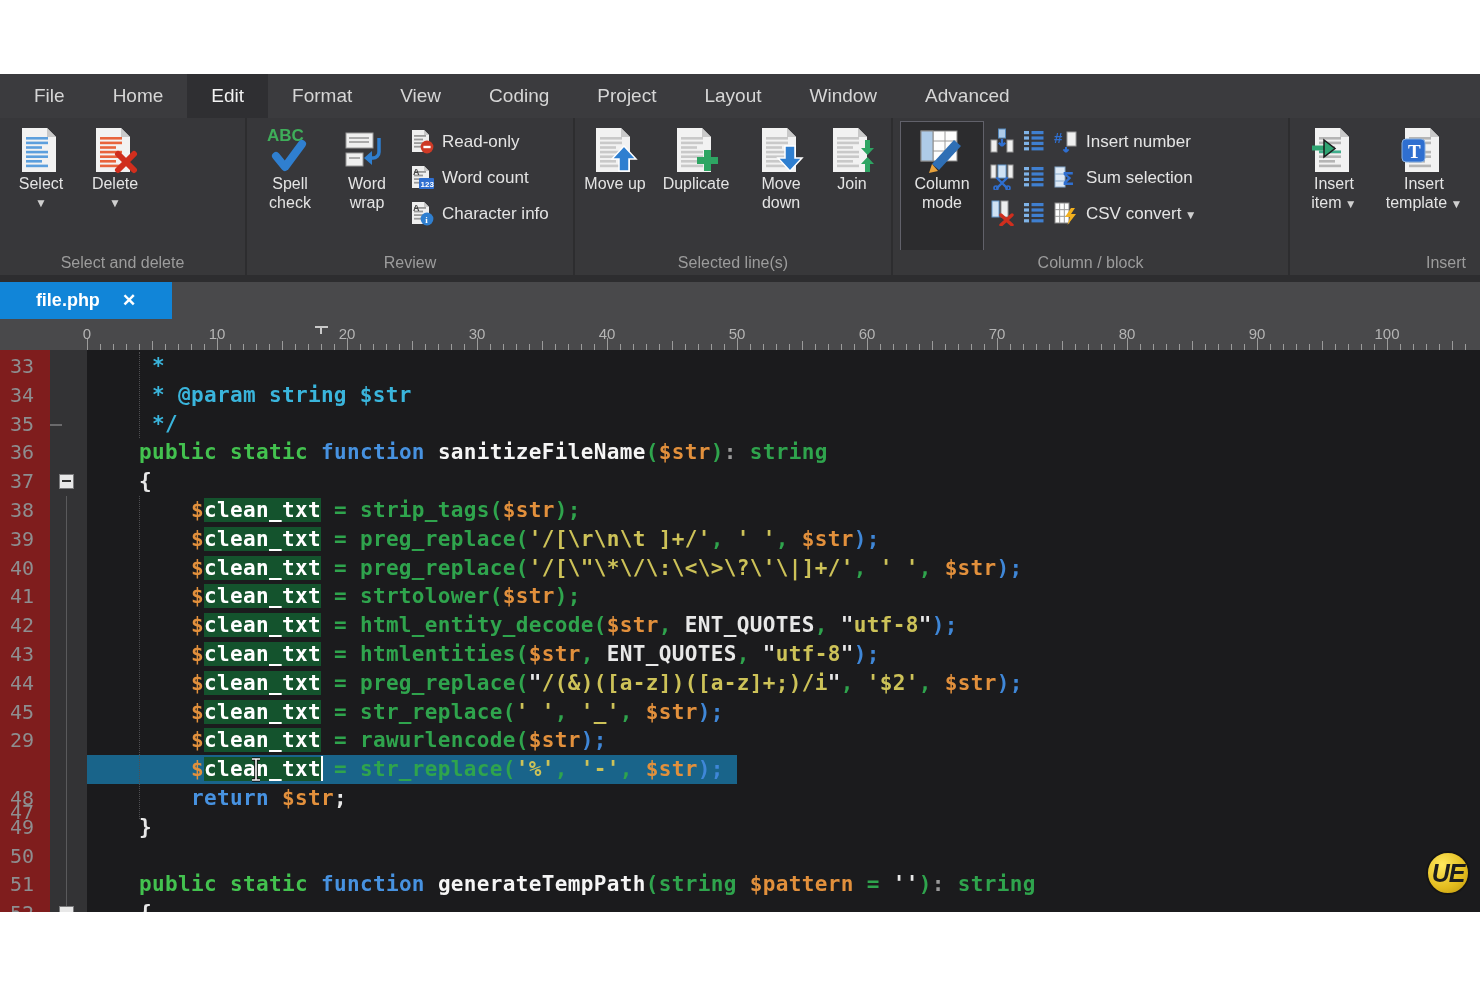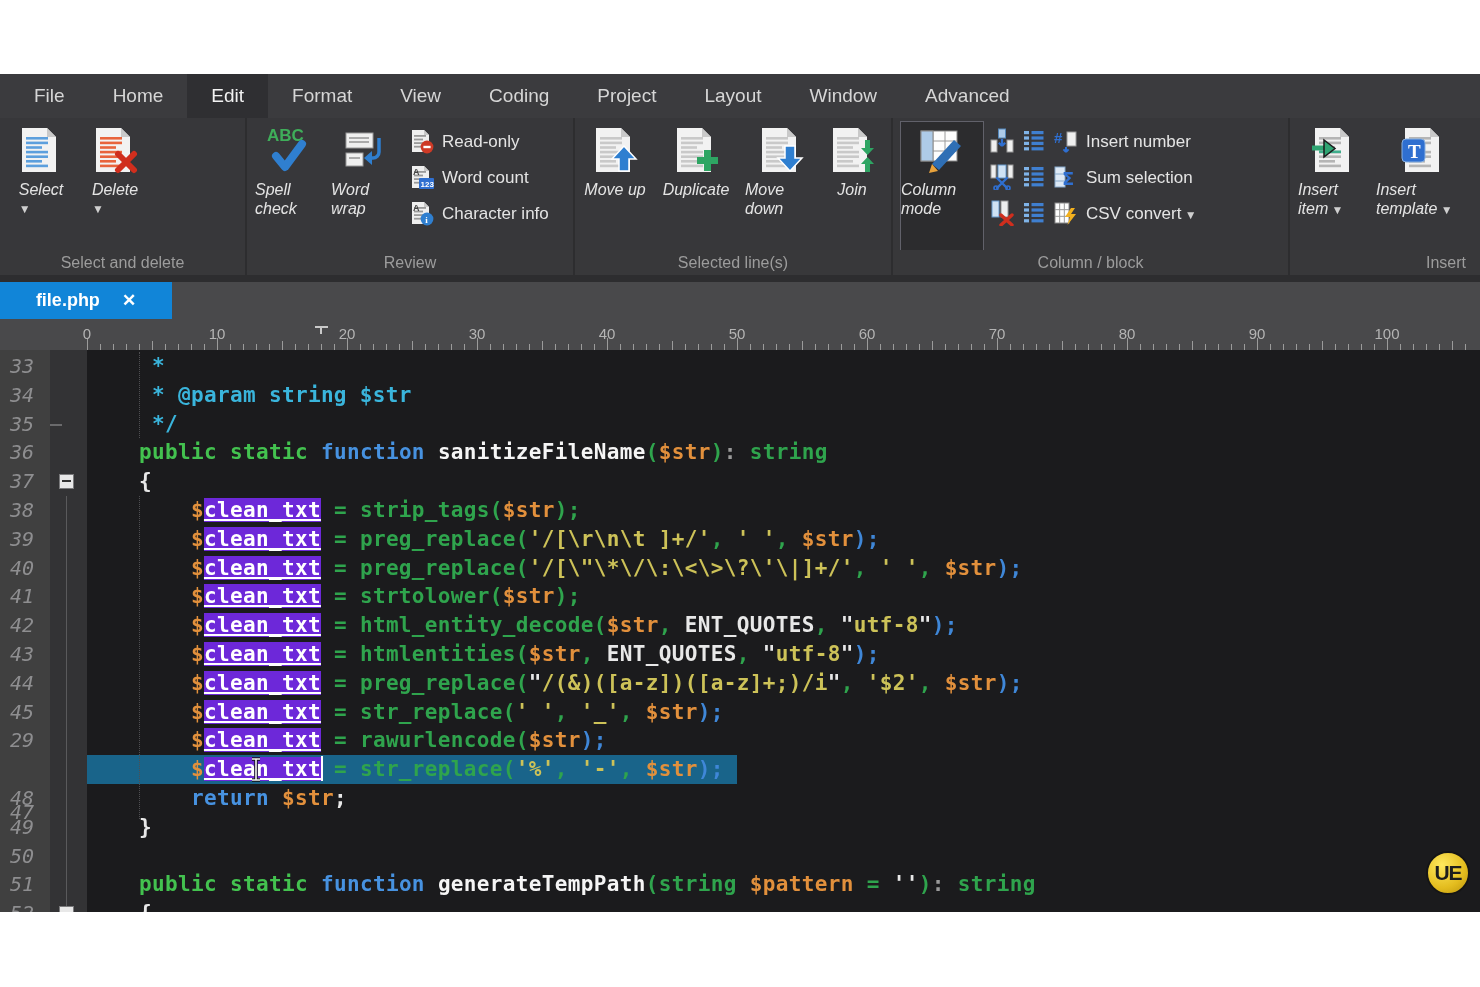--- a/index.html
+++ b/index.html
@@ -15,21 +15,21 @@
   
   .ribbon{position:absolute;left:0;top:44px;width:100%;height:157px;background:#37373a;display:flex;}
   .rgroup{position:relative;height:100%;box-sizing:border-box;border-right:2px solid #2d2d2f;display:flex;flex-direction:column;}
   .rgroup:last-child{border-right:none;}
   .rbody{flex:1;display:flex;align-items:flex-start;padding:4px 6px 0 8px;gap:6px;}
   .glabel{height:26px;display:flex;align-items:center;justify-content:center;font-size:16px;color:#9c9c9c;background:#38383a;}
   .rgroup:last-child .glabel{justify-content:flex-end;padding-right:14px;}
   .rbtn-large{display:flex;flex-direction:column;align-items:center;justify-content:flex-start;height:124px;padding-top:4px;cursor:default;}
   .rbtn-large.pressed{background:#2c2c2e;outline:1px solid #61616a;}
   .rbtn-large .ric{width:48px;height:48px;flex:0 0 48px;}
-  .rbtn-large .rlabel{margin-top:6px;font-size:16px;line-height:19px;color:#e4e4e4;font-style:italic;}
+  .rbtn-large .rlabel{font-size:16px;line-height:19px;color:#e4e4e4;text-align:center;}
   .arrow{color:#cfcfcf;font-size:12px;}
   .arrow.block{display:block;margin-top:1px;}
   .rstack{display:flex;flex-direction:column;justify-content:flex-start;gap:5px;padding-top:4px;}
   .rsmall{display:flex;align-items:center;gap:7px;height:31px;cursor:default;}
   .rsmall .sic{width:26px;height:26px;flex:0 0 26px;}
   .rsmall .rlabel{font-size:17px;color:#e4e4e4;white-space:nowrap;}
   .rstack.icons-only{gap:6px;}
   .rstack.icons-only .rsmall{height:30px;}
 
   
@@ -39,46 +39,46 @@
   .filetab .tclose{color:#ffffff;font-size:17px;font-weight:bold;cursor:pointer;}
   .ruler{position:absolute;left:0;bottom:0;width:100%;height:30px;}
   .rnum{position:absolute;bottom:8px;transform:translateX(-50%);font-size:15px;color:#b4b4b4;}
   .rtick{position:absolute;bottom:0;width:1px;background:#9b9b9b;}
   .rcaret{position:absolute;bottom:16px;width:13px;height:8px;}
   .rcaret:before{content:"";position:absolute;left:0;top:0;width:13px;height:2px;background:#c9c9c9;}
   .rcaret:after{content:"";position:absolute;left:5px;top:2px;width:2px;height:6px;background:#c9c9c9;}
 
   
   .editor{position:absolute;left:0;top:276px;width:100%;height:562px;background:#1b1b1d;overflow:hidden;}
-  .gutter{position:absolute;left:0;top:0;width:50px;height:100%;background:#404040;font-style:italic;}
+  .gutter{position:absolute;left:0;top:0;width:50px;height:100%;background:#7f1d1d;}
   .foldmargin{position:absolute;left:50px;top:0;width:37px;height:100%;background:#333335;}
   .lnum{position:absolute;left:10px;height:29px;line-height:29px;font-family:"DejaVu Sans Mono",monospace;font-size:20px;color:#8e8e90;}
   .code-line{position:absolute;left:87px;height:29px;line-height:29px;white-space:pre;z-index:2;
     font-family:"DejaVu Sans Mono",monospace;font-size:21px;font-weight:bold;letter-spacing:.35px;}
   .linebar{position:absolute;left:87px;width:650px;height:29px;background:#19648a;z-index:1;}
   .iguide{position:absolute;width:0;border-left:1px dotted #4f4f52;z-index:1;}
   .foldline{position:absolute;left:66px;width:1px;background:#5a5a5c;}
   .foldbox{position:absolute;left:59px;width:15px;height:15px;background:#e8e8e8;border:1px solid #7a7a7c;box-sizing:border-box;z-index:3;}
   .foldbox:before{content:"";position:absolute;left:2px;top:5px;width:9px;height:2px;background:#333;}
   .foldtick{position:absolute;left:50px;width:12px;height:2px;background:#6a6a6c;}
 
   
   .c-t{color:#d8d8d8;} .c-cm{color:#3ab5dc;} .c-kw{color:#43c24f;} .c-kb{color:#4792e0;}
   .c-fn{color:#f5f5f5;} .c-bi{color:#2fa44d;} .c-p{color:#2fa44d;} .c-pb{color:#3f87d8;}
   .c-v{color:#e2903c;} .c-s{color:#cdc258;} .c-q{color:#e8e8e8;} .c-w{color:#e8e8e8;} .c-d{color:#9a9a9a;}
-  .c-sel{color:#ffffff;background:#6d28d9;text-decoration:underline;}
+  .c-sel{color:#ffffff;background:#14532d;}
   .caret{display:inline-block;width:2px;margin-right:-2px;height:25px;background:#ffffff;vertical-align:text-bottom;}
 
   .ibeam{position:absolute;z-index:5;}
 
   
   .ue-logo{position:absolute;left:1426px;top:777px;width:44px;height:44px;border-radius:50%;
     background:radial-gradient(circle at 35% 30%, #ffe95e, #e3bc1e 60%, #b9920c);
     border:2px solid #151515;box-sizing:border-box;display:flex;align-items:center;justify-content:center;}
-  .ue-logo span{font-size:21px;font-weight:bold;color:#1d1d1d;letter-spacing:-1px;}
+  .ue-logo span{font-size:25px;font-weight:bold;font-style:italic;color:#1d1d1d;letter-spacing:-1px;}
 </style>
 </head>
 <body>
 
 <div class="stage">
   <div class="app">
 
     <div class="menubar">
         <div class="menu-item">File</div>
         <div class="menu-item">Home</div>

